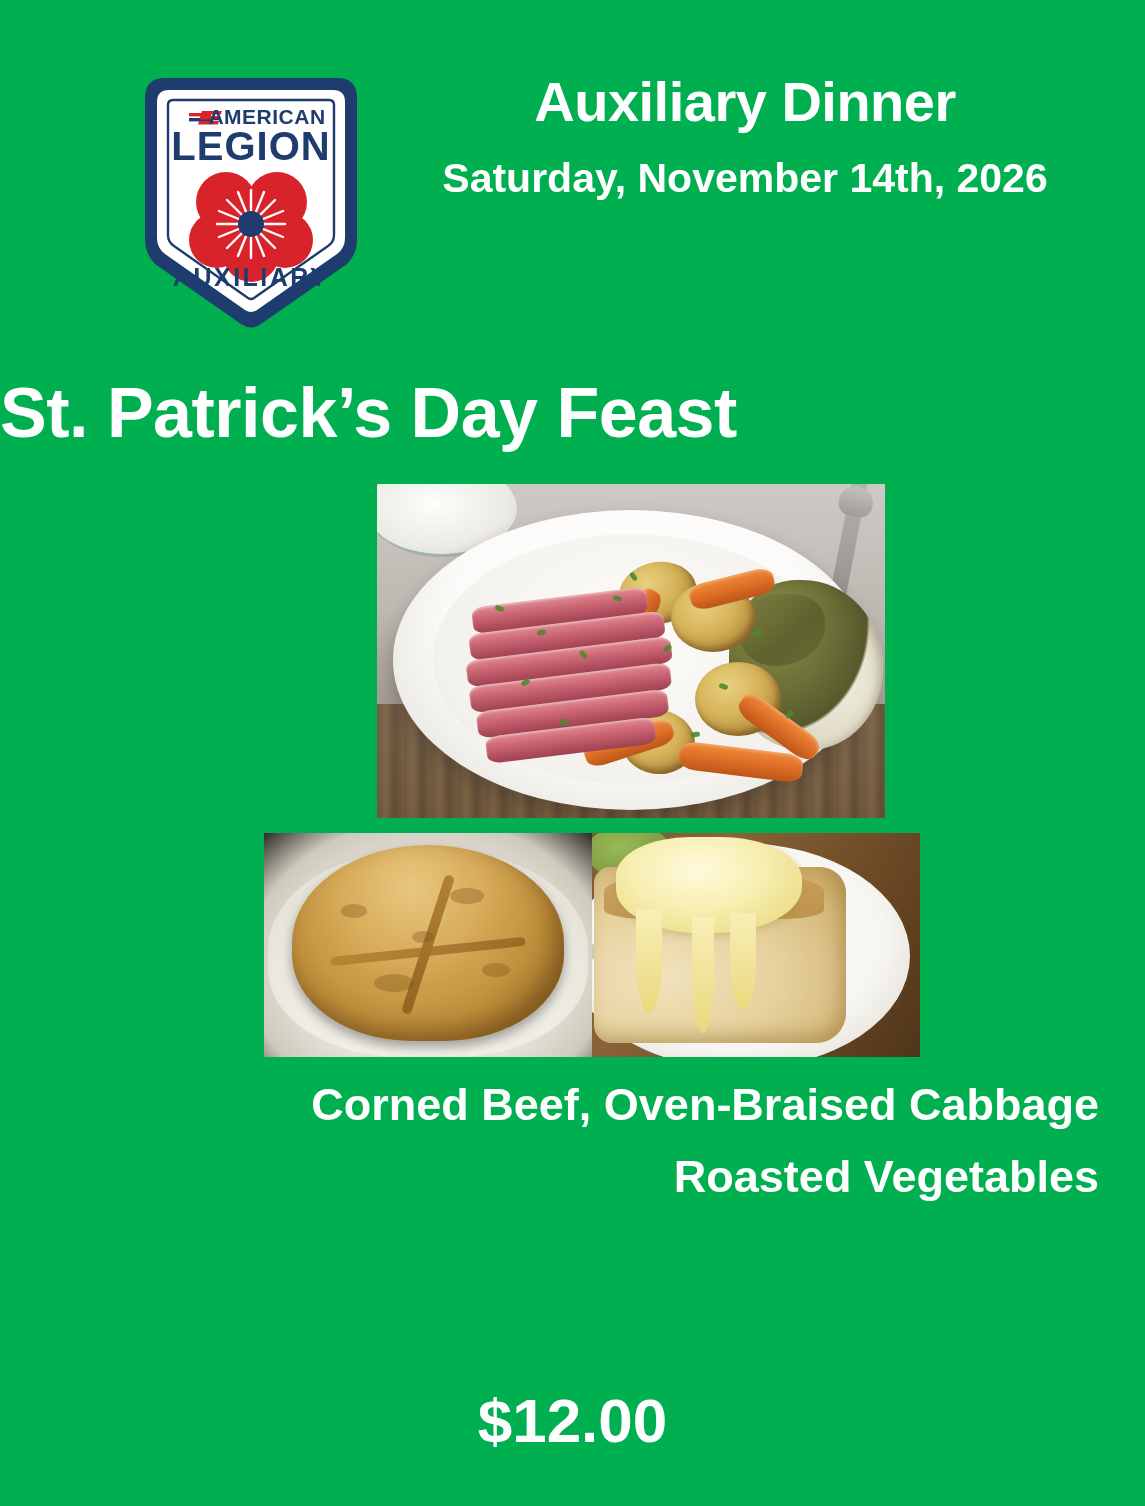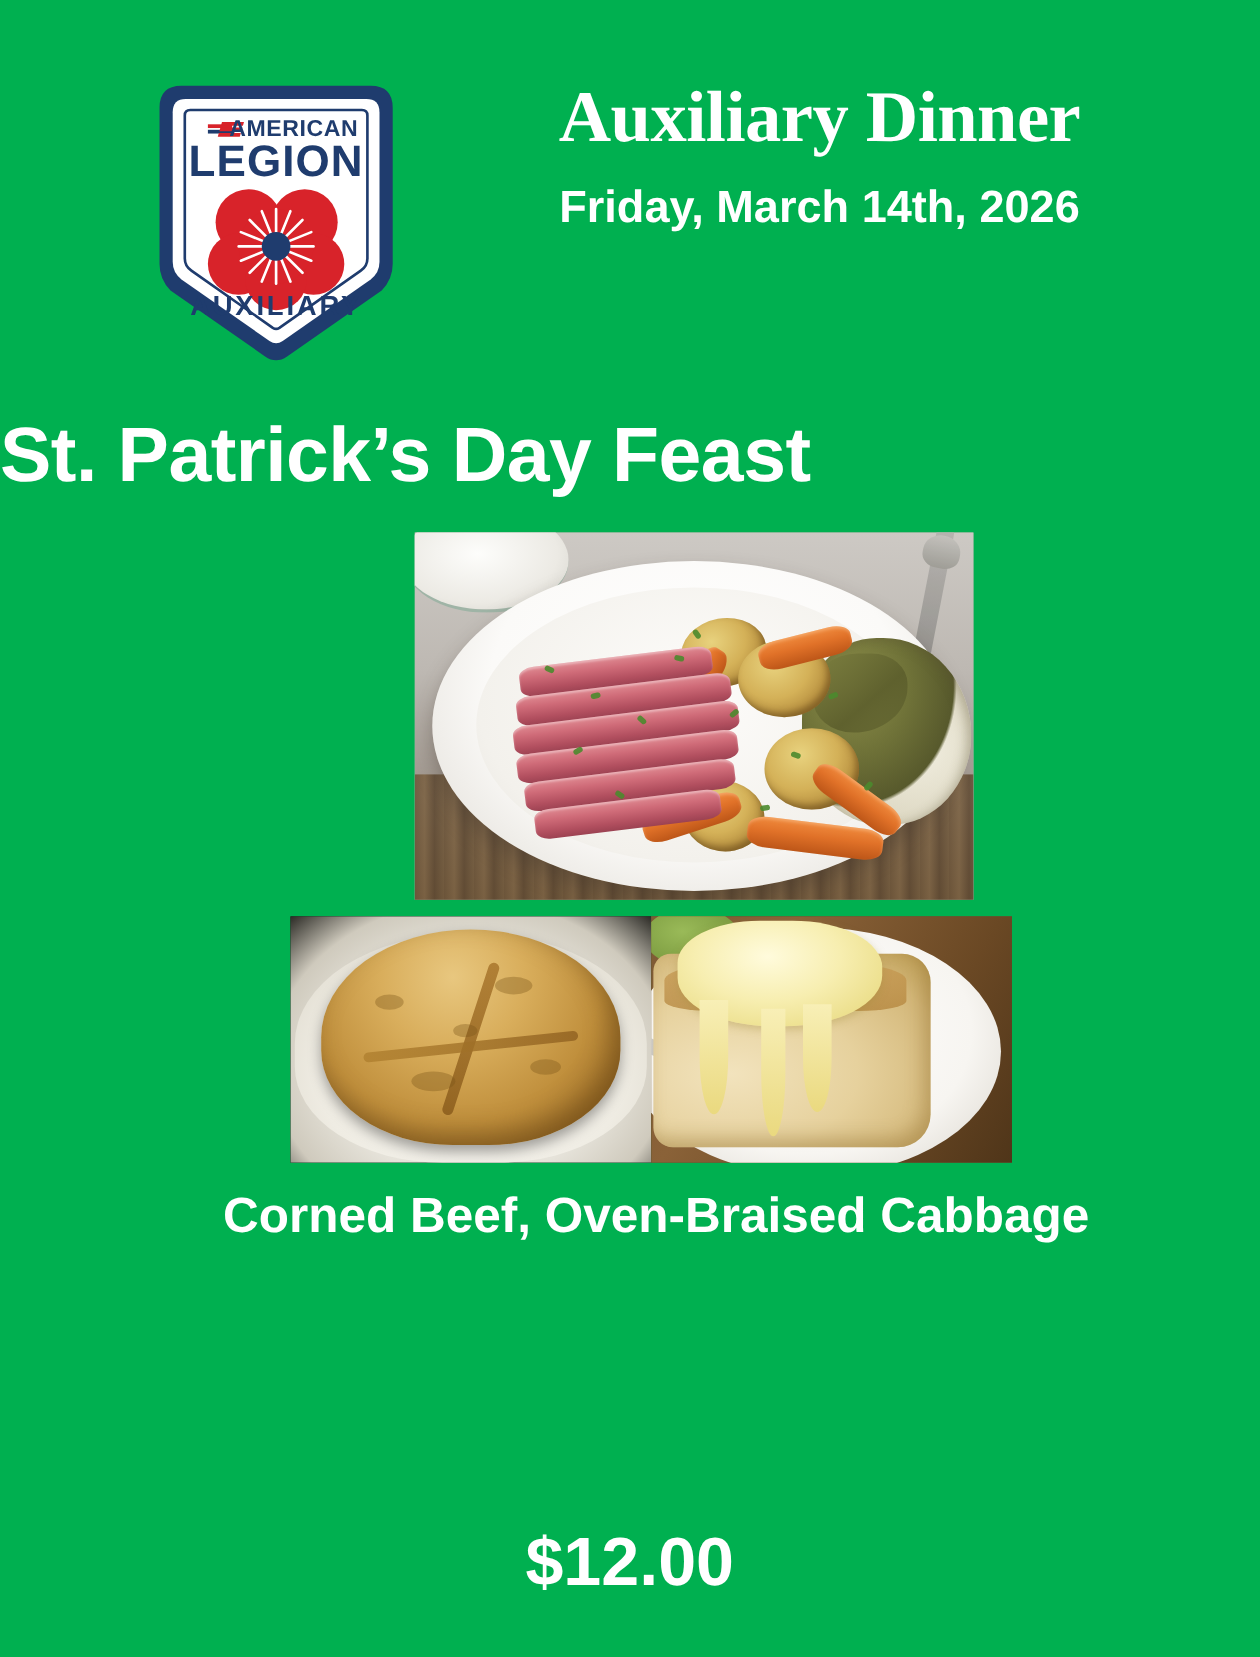--- a/index.html
+++ b/index.html
@@ -36,26 +36,25 @@
   
   .title-block {
     position: absolute;
     left: 395px;
     top: 74px;
     width: 700px;
     text-align: center;
     color: #ffffff;
   }
   .main-title {
-    font-size: 66px;
+    font-size: 56px;
     font-weight: bold;
     line-height: 1.0;
     letter-spacing: -0.5px;
     white-space: nowrap;
-    font-family: Liberation Serif, serif;
   }
   .event-date {
     font-size: 41px;
     font-weight: bold;
     margin-top: 25px;
     line-height: 1.15;
     white-space: nowrap;
   }
   .event-time {
     font-size: 41px;
@@ -342,23 +341,22 @@
     background: linear-gradient(90deg, #d8d5cf, #a7a49d);
     transform: rotate(22deg);
   }
 
   
   .menu {
     position: absolute;
     left: 0;
     top: 1082px;
     width: 1099px;
-    text-align: center;
+    text-align: right;
     color: #ffffff;
-    padding-left: 47px;
   }
   .menu-line {
     font-size: 45px;
     font-weight: bold;
     line-height: 1.0;
     margin-bottom: 27px;
     white-space: nowrap;
   }
   .price {
     position: absolute;
@@ -425,21 +423,21 @@
         </g>
         <circle cx="0" cy="0" r="13" fill="#1f3c6e"></circle>
       </g>
 
       <text x="124" y="214" text-anchor="middle" font-family="Liberation Sans, sans-serif" font-size="25" font-weight="bold" letter-spacing="2.5" fill="#1f3c6e">AUXILIARY</text>
     </svg>
   </div>
 
   <div class="title-block">
     <div class="main-title">Auxiliary Dinner</div>
-    <div class="event-date">Friday, March 14th, 2026</div>
+    <div class="event-date">Saturday, November 14th, 2026</div>
   </div>
 </div>
 
 <div class="feast-headline">St. Patrick’s Day Feast</div>
 
 <div class="hero-photo">
   <div class="photo-inner">
     <div class="hero-bg"></div>
     <div class="sauce-bowl"></div>
     <div class="fork-top"></div>
@@ -507,15 +505,16 @@
       <div class="custard"></div>
       <div class="drip d1"></div>
       <div class="drip d2"></div>
       <div class="drip d3"></div>
     </div>
   </div>
 </div>
 
 <div class="menu">
   <div class="menu-line">Corned Beef, Oven-Braised Cabbage</div>
+  <div class="menu-line">Roasted Vegetables</div>
 </div>
 
 <div class="price">$12.00</div>
 
 </body></html>

